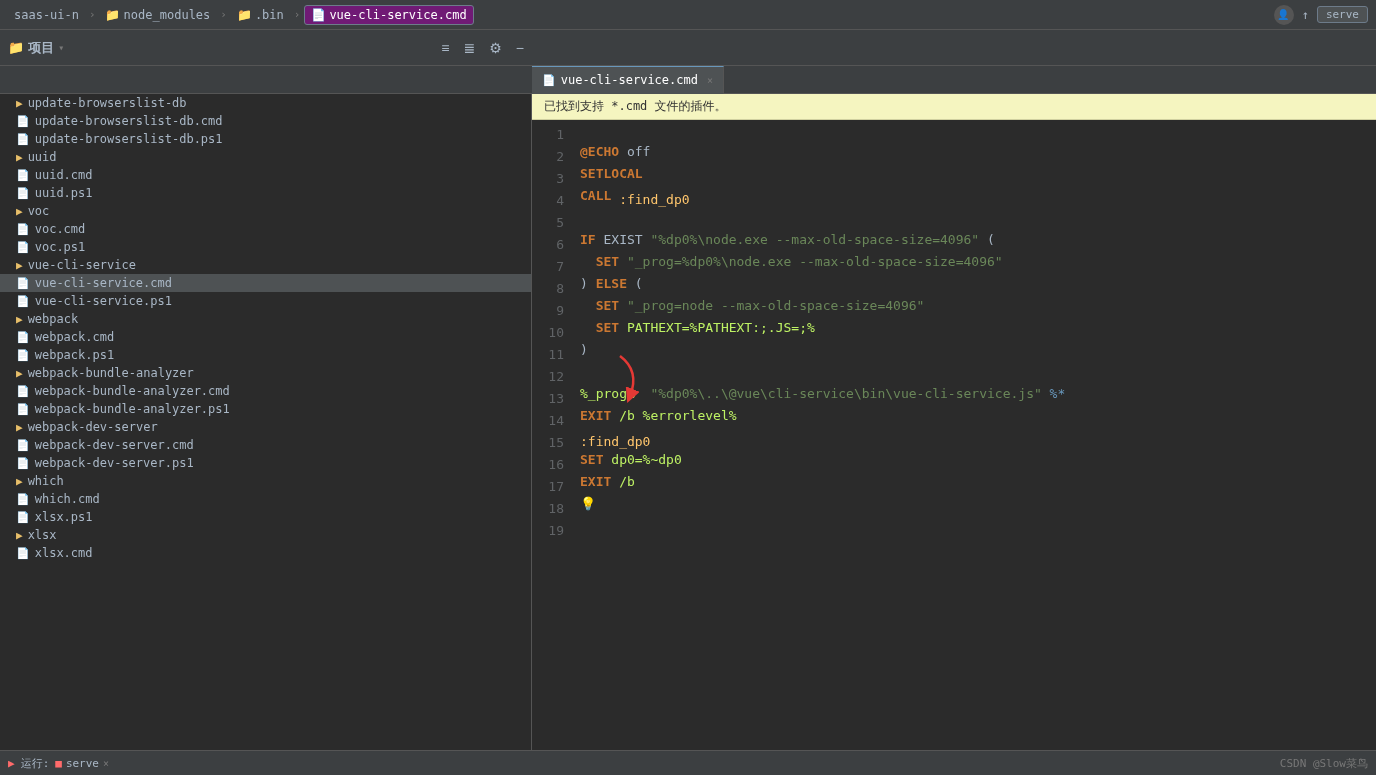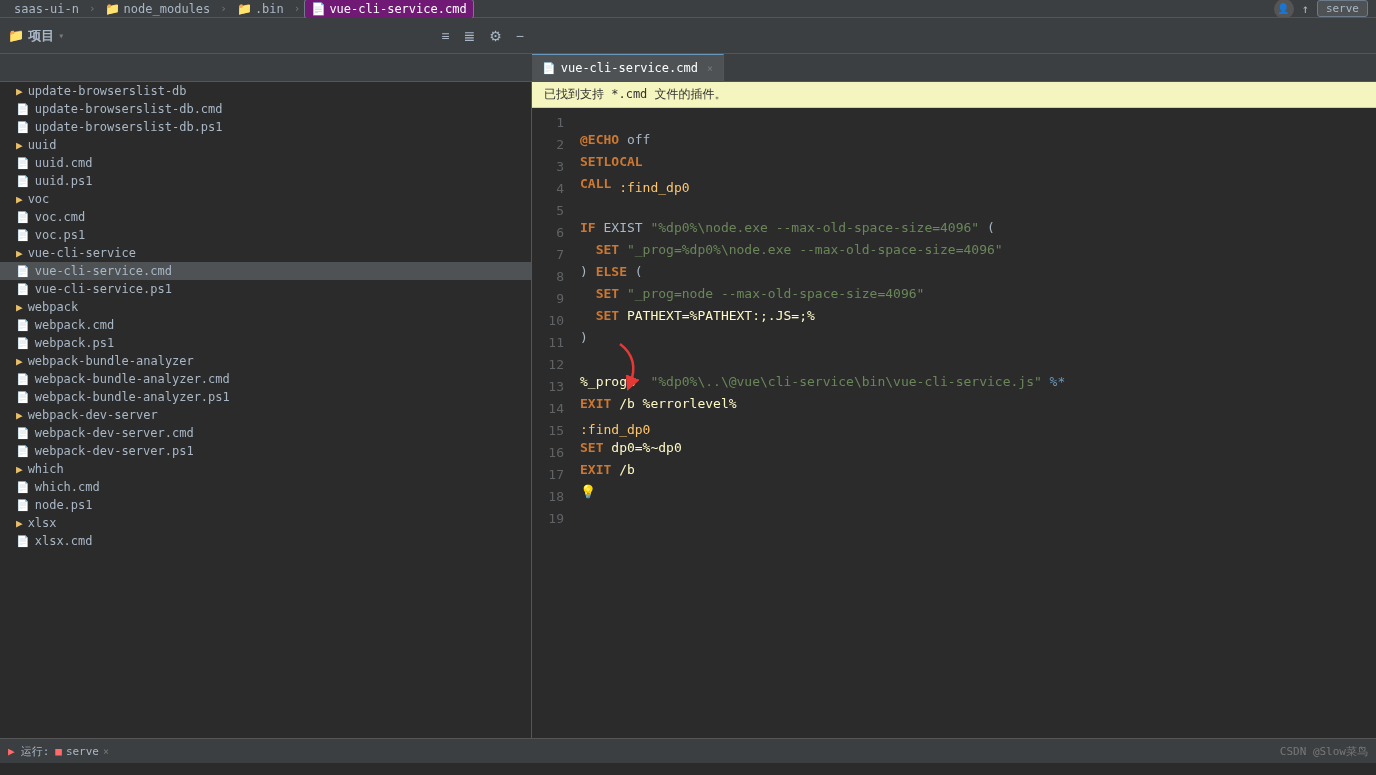--- a/index.html
+++ b/index.html
@@ -11,21 +11,21 @@
       height: 775px;
       overflow: hidden;
       font-size: 13px;
     }
 
     
     .top-bar {
       display: flex;
       align-items: center;
       background: #3c3f41;
-      height: 18px;
+      height: 30px;
       padding: 0 8px;
       border-bottom: 1px solid #555;
       text-align: center;
     }
     .top-bar-breadcrumb {
       display: flex;
       align-items: center;
       gap: 4px;
       flex: 1;
     }
@@ -252,21 +252,21 @@
       font-size: 13px;
       line-height: 22px;
     }
     .code-line {
       height: 22px;
       white-space: pre;
       display: flex;
       align-items: center;
     }
     .kw-string { color: #6a8759; }
-    .kw-var { color: #fef9c3; }
+    .kw-var { color: #bef264; }
     .kw-label { color: #ffc66d; margin-top: 8px; }
     .kw-cmd { color: #cc7832; font-weight: bold; }
     .kw-normal { color: #a9b7c6; }
     .kw-highlight { color: #6897bb; }
 
     
     .status-bar {
       display: flex;
       align-items: center;
       background: #3c3f41;
@@ -442,21 +442,21 @@
       <div class="tree-item">
         <span class="item-icon folder">▶</span>
         <span>which</span>
       </div>
       <div class="tree-item">
         <span class="item-icon file">📄</span>
         <span>which.cmd</span>
       </div>
       <div class="tree-item">
         <span class="item-icon file">📄</span>
-        <span>node.ps1</span>
+        <span>xlsx.ps1</span>
       </div>
       <div class="tree-item">
         <span class="item-icon folder">▶</span>
         <span>xlsx</span>
       </div>
       <div class="tree-item">
         <span class="item-icon file">📄</span>
         <span>xlsx.cmd</span>
       </div>
     </div>

